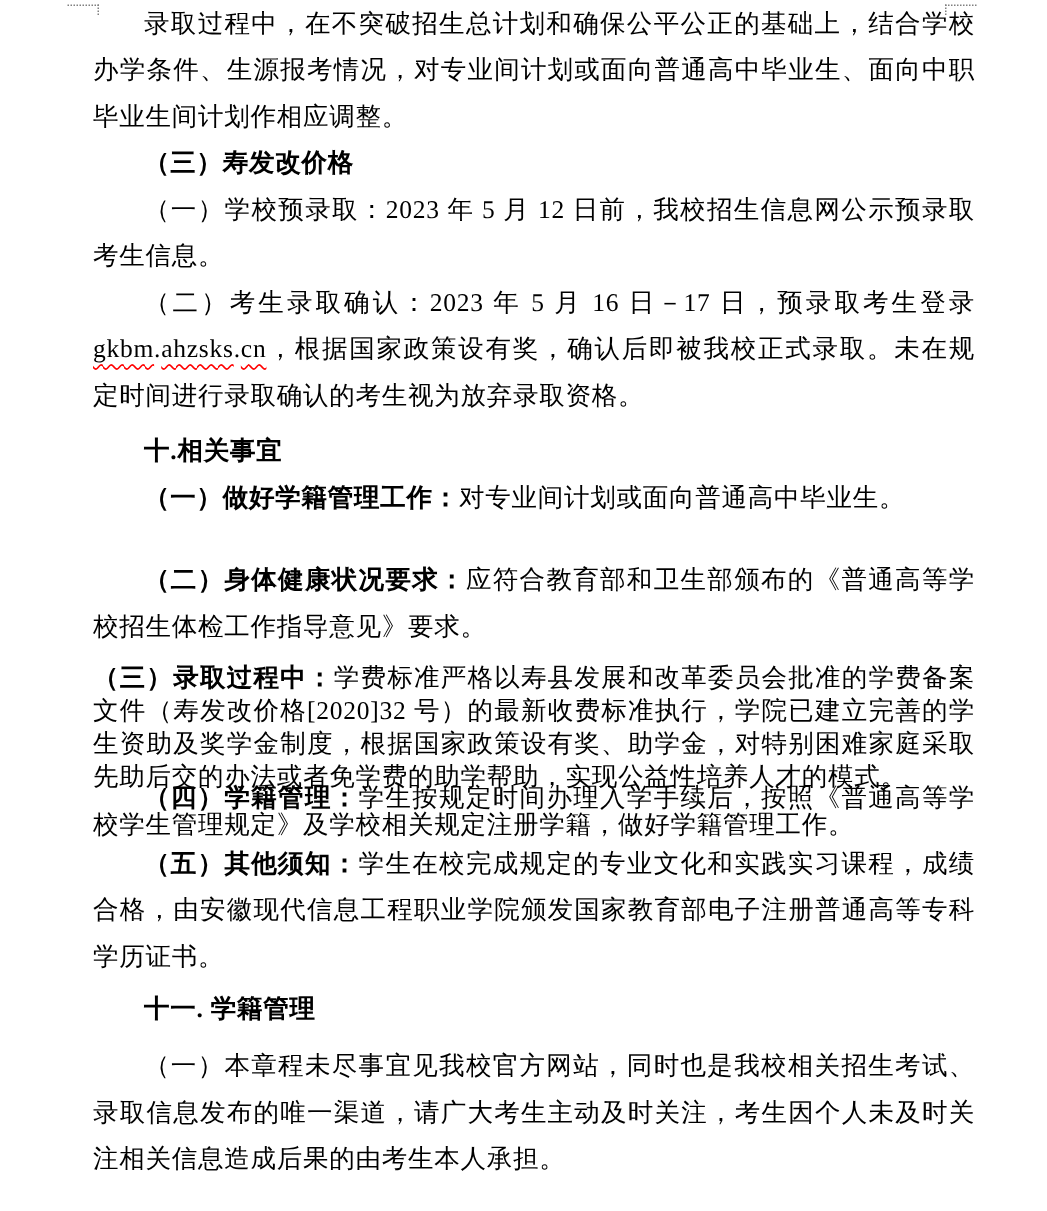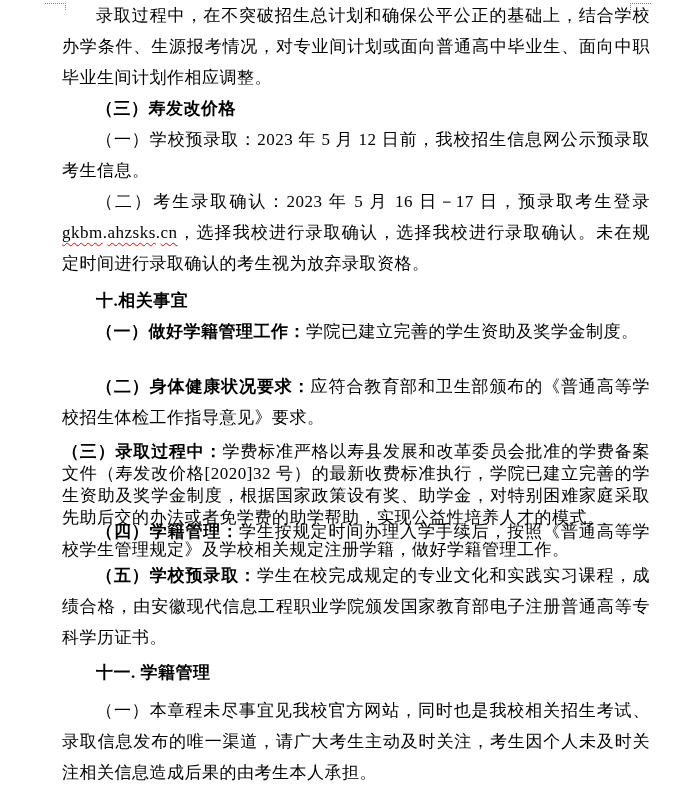--- a/index.html
+++ b/index.html
@@ -55,31 +55,31 @@
 
   <div class="mark mark-left"></div>
   <div class="mark mark-right"></div>
 
   <p class="para indent"><span>录取过程中，在不突破招生总计划和确保公平公正的基础上，结合学校办学条件、生源报考情况，对专业间计划或面向普通高中毕业生、面向中职毕业生间计划作相应调整。</span></p>
 
   <p class="para indent bold"><span>（三）寿发改价格</span></p>
 
   <p class="para indent"><span>（一）学校预录取：2023 年 5 月 12 日前，我校招生信息网公示预录取考生信息。</span></p>
 
-  <p class="para indent"><span>（二）考生录取确认：2023 年 5 月 16 日－17 日，预录取考生登录 </span><span class="spell">gkbm</span><span>.</span><span class="spell">ahzsks</span><span>.</span><span class="spell">cn</span><span>，选择我校进行录取确认，选择我校进行录取确认。未在规定时间进行录取确认的考生视为放弃录取资格。</span></p>
+  <p class="para indent"><span>（二）考生录取确认：2023 年 5 月 16 日－17 日，预录取考生登录 </span><span class="spell">gkbm</span><span>.</span><span class="spell">ahzsks</span><span>.</span><span class="spell">cn</span><span>，根据国家政策设有奖，确认后即被我校正式录取。未在规定时间进行录取确认的考生视为放弃录取资格。</span></p>
 
   <p class="para indent bold mt6"><span>十.相关事宜</span></p>
 
-  <p class="para indent"><span class="lead">（一）做好学籍管理工作：</span><span>学院已建立完善的学生资助及奖学金制度。</span></p>
+  <p class="para indent"><span class="lead">（一）做好学籍管理工作：</span><span>对专业间计划或面向普通高中毕业生。</span></p>
 
   <p class="para indent mt24"><span class="lead">（二）身体健康状况要求：</span><span>应符合教育部和卫生部颁布的《普通高等学校招生体检工作指导意见》要求。</span></p>
 
   <p class="para tight mt8"><span class="lead">（三）录取过程中：</span><span>学费标准严格以寿县发展和改革委员会批准的学费备案文件（寿发改价格[2020]32 号）的最新收费标准执行，学院已建立完善的学生资助及奖学金制度，根据国家政策设有奖、助学金，对特别困难家庭采取先助后交的办法或者免学费的助学帮助，实现公益性培养人才的模式。</span></p>
 
   <p class="para indent lh29 mtneg6"><span class="lead">（四）学籍管理：</span><span>学生按规定时间办理入学手续后，按照《普通高等学校学生管理规定》及学校相关规定注册学籍，做好学籍管理工作。</span></p>
 
-  <p class="para indent mt1"><span class="lead">（五）学校预录取：</span><span>学生在校完成规定的专业文化和实践实习课程，成绩合格，由安徽现代信息工程职业学院颁发国家教育部电子注册普通高等专科学历证书。</span></p>
+  <p class="para indent mt1"><span class="lead">（五）其他须知：</span><span>学生在校完成规定的专业文化和实践实习课程，成绩合格，由安徽现代信息工程职业学院颁发国家教育部电子注册普通高等专科学历证书。</span></p>
 
   <p class="para indent bold mt4"><span>十一. 学籍管理</span></p>
 
   <p class="para indent mt7"><span>（一）本章程未尽事宜见我校官方网站，同时也是我校相关招生考试、录取信息发布的唯一渠道，请广大考生主动及时关注，考生因个人未及时关注相关信息造成后果的由考生本人承担。</span></p>
 
 </div>
 
 </body></html>

